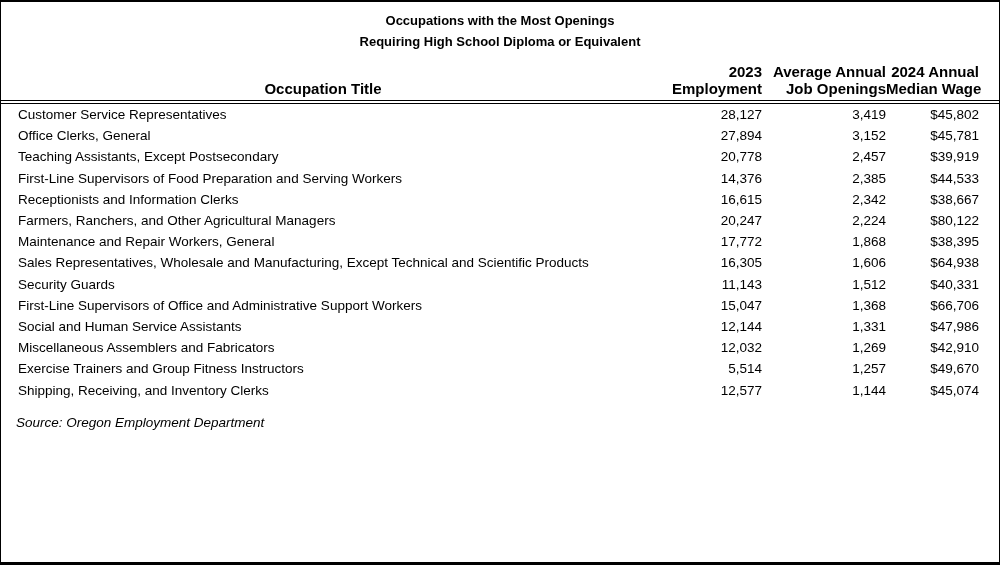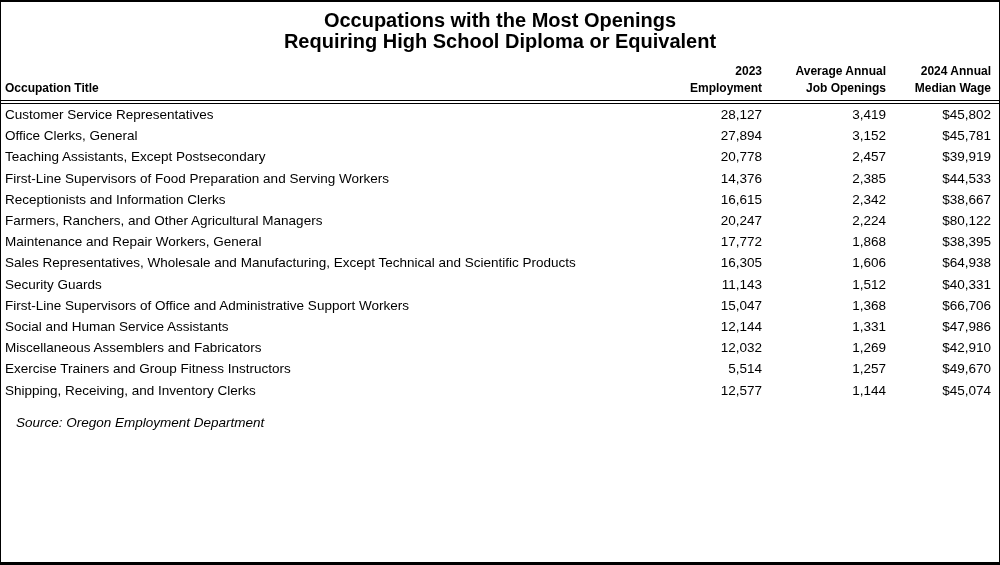--- a/index.html
+++ b/index.html
@@ -17,62 +17,62 @@
     border-top-width: 2px;
     border-bottom-width: 3px;
     font-family: "Liberation Sans", sans-serif;
     overflow: hidden;
   }
   .title-block {
     height: 44px;
     padding-top: 8px;
     text-align: center;
     font-weight: bold;
-    font-size: 20px;
+    font-size: 13px;
     line-height: 21px;
   }
   table.tbl {
     width: 100%;
     border-collapse: collapse;
     table-layout: fixed;
   }
   col.col-occ  { width: auto; }
   col.col-emp  { width: 121px; }
   col.col-open { width: 124px; }
   col.col-wage { width: 113px; }
   .tbl th {
     font-weight: bold;
-    font-size: 12px;
+    font-size: 15px;
     line-height: 17px;
     vertical-align: bottom;
     padding: 0 0 3px 0;
     height: 43px;
     border-bottom: 4px double #000000;
     white-space: nowrap;
   }
   .tbl th.occ {
-    text-align: left;
+    text-align: center;
     padding-left: 4px;
   }
   .tbl th.num, .tbl td.num {
     text-align: right;
   }
   .tbl th.wage, .tbl td.wage {
-    padding-right: 8px;
+    padding-right: 20px;
   }
   .tbl td {
     font-size: 13.5px;
     height: 21.2px;
     padding: 0;
     vertical-align: middle;
     white-space: nowrap;
   }
   .tbl td.occ {
     text-align: left;
-    padding-left: 4px;
+    padding-left: 17px;
     overflow: visible;
   }
   .source-block {
     padding: 14px 0 0 15px;
     font-style: italic;
     font-size: 13.5px;
   }
 </style>
 </head>
 <body>

